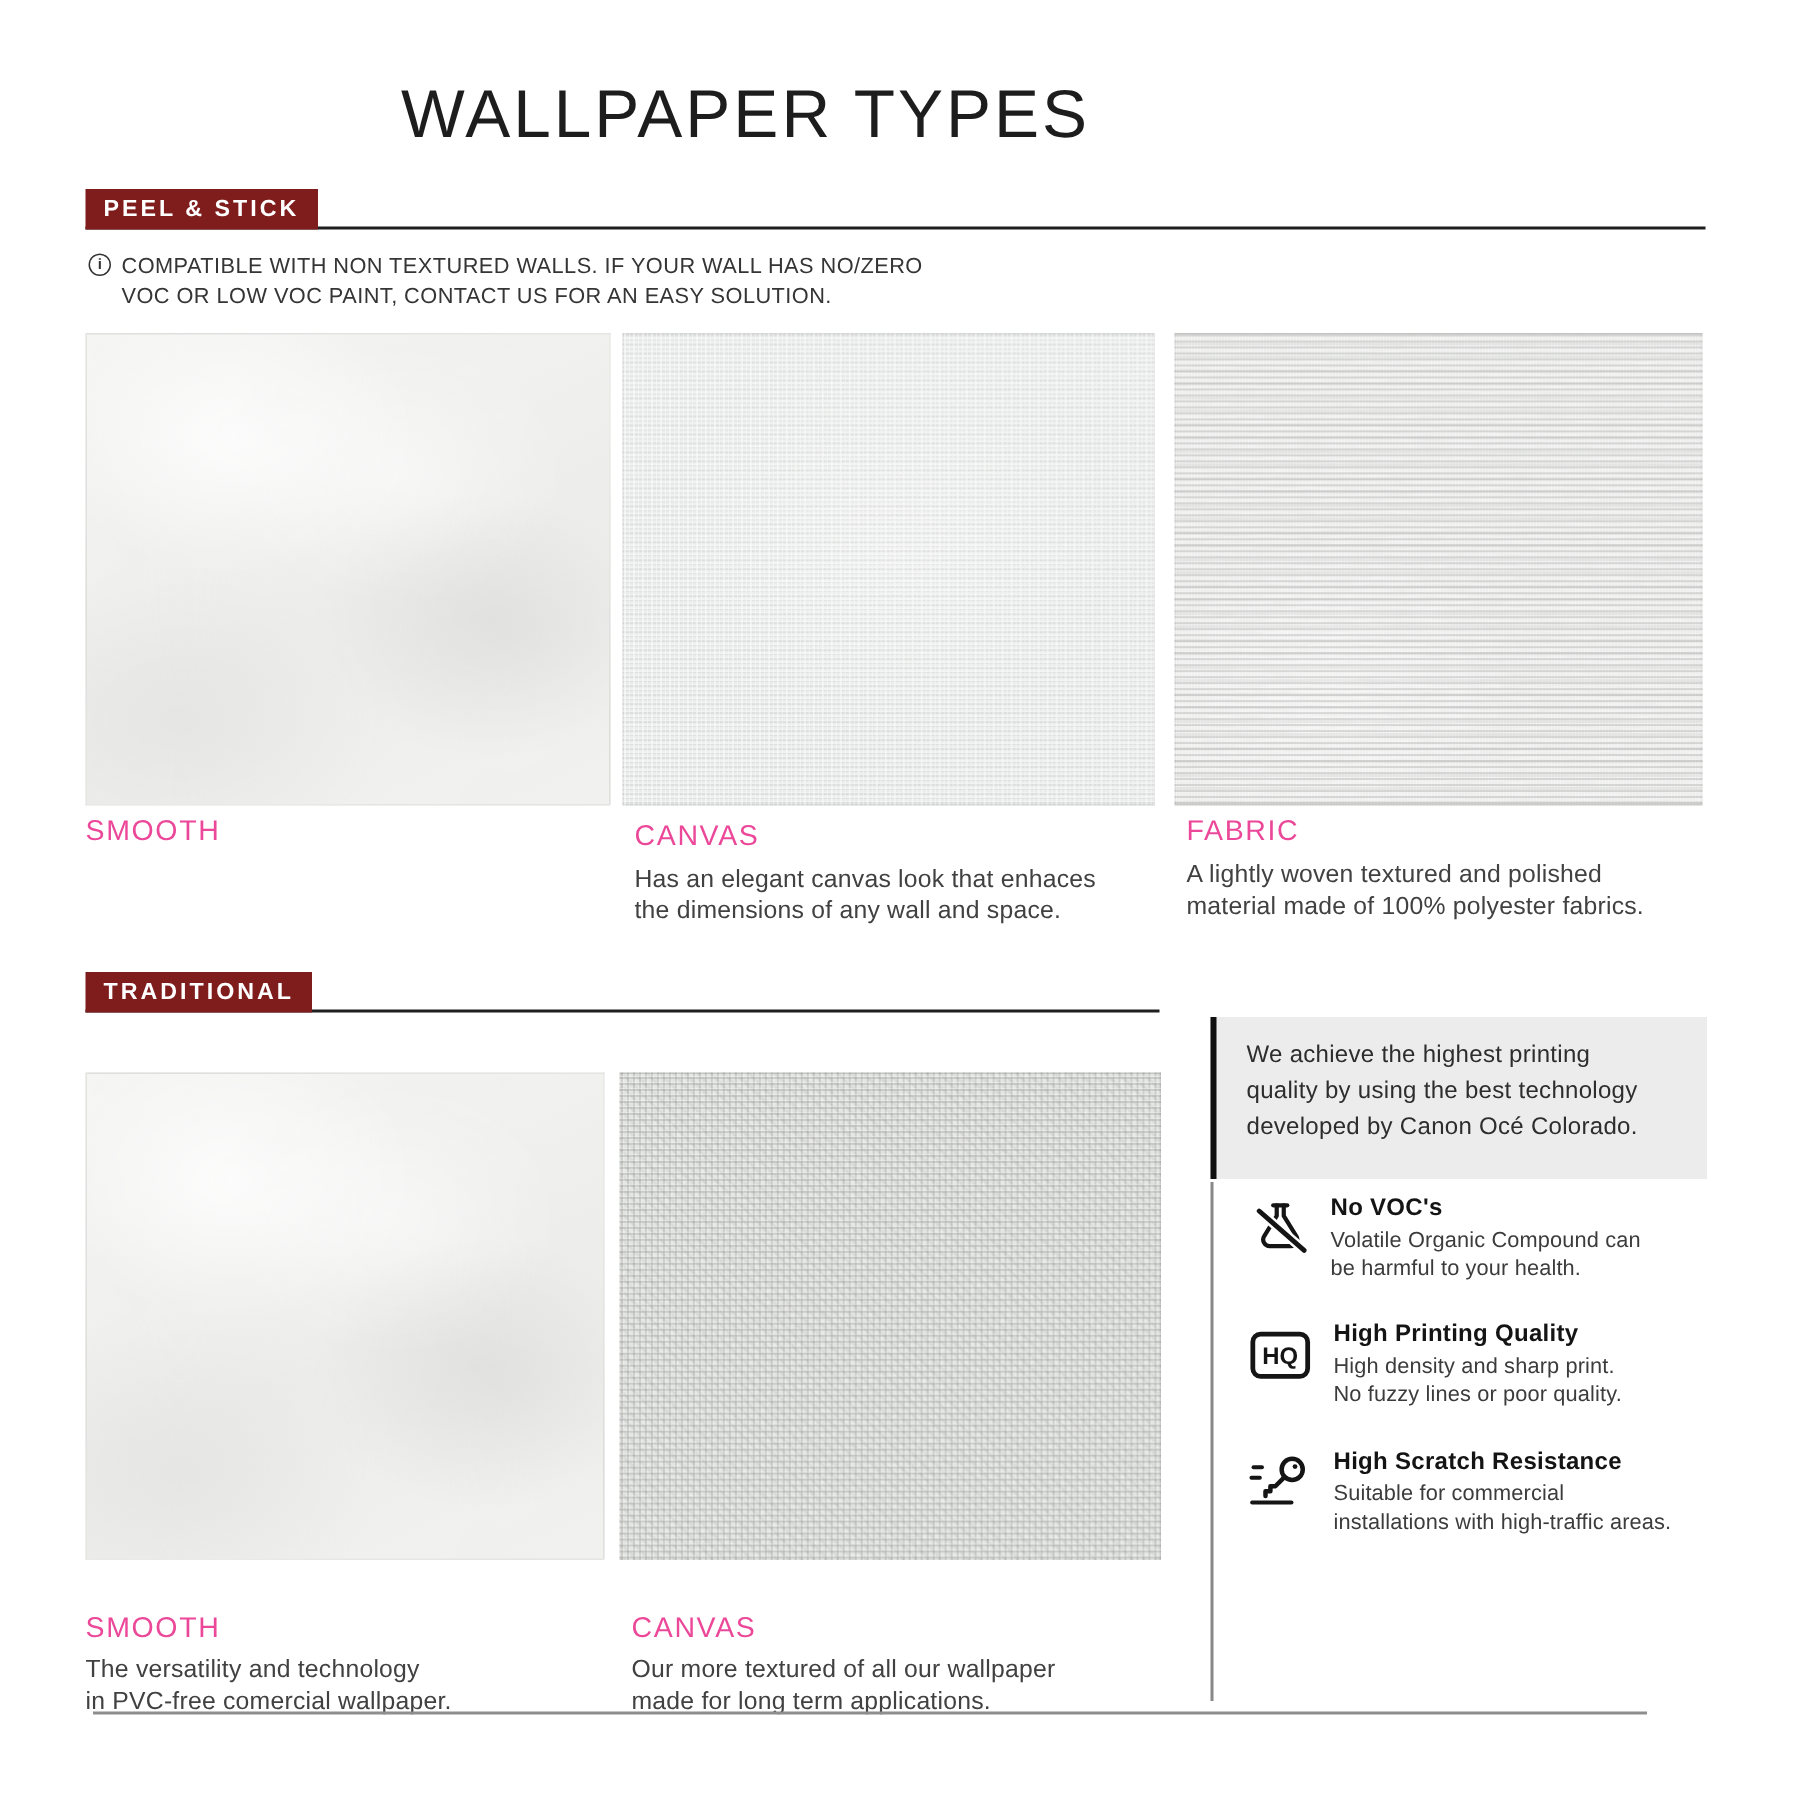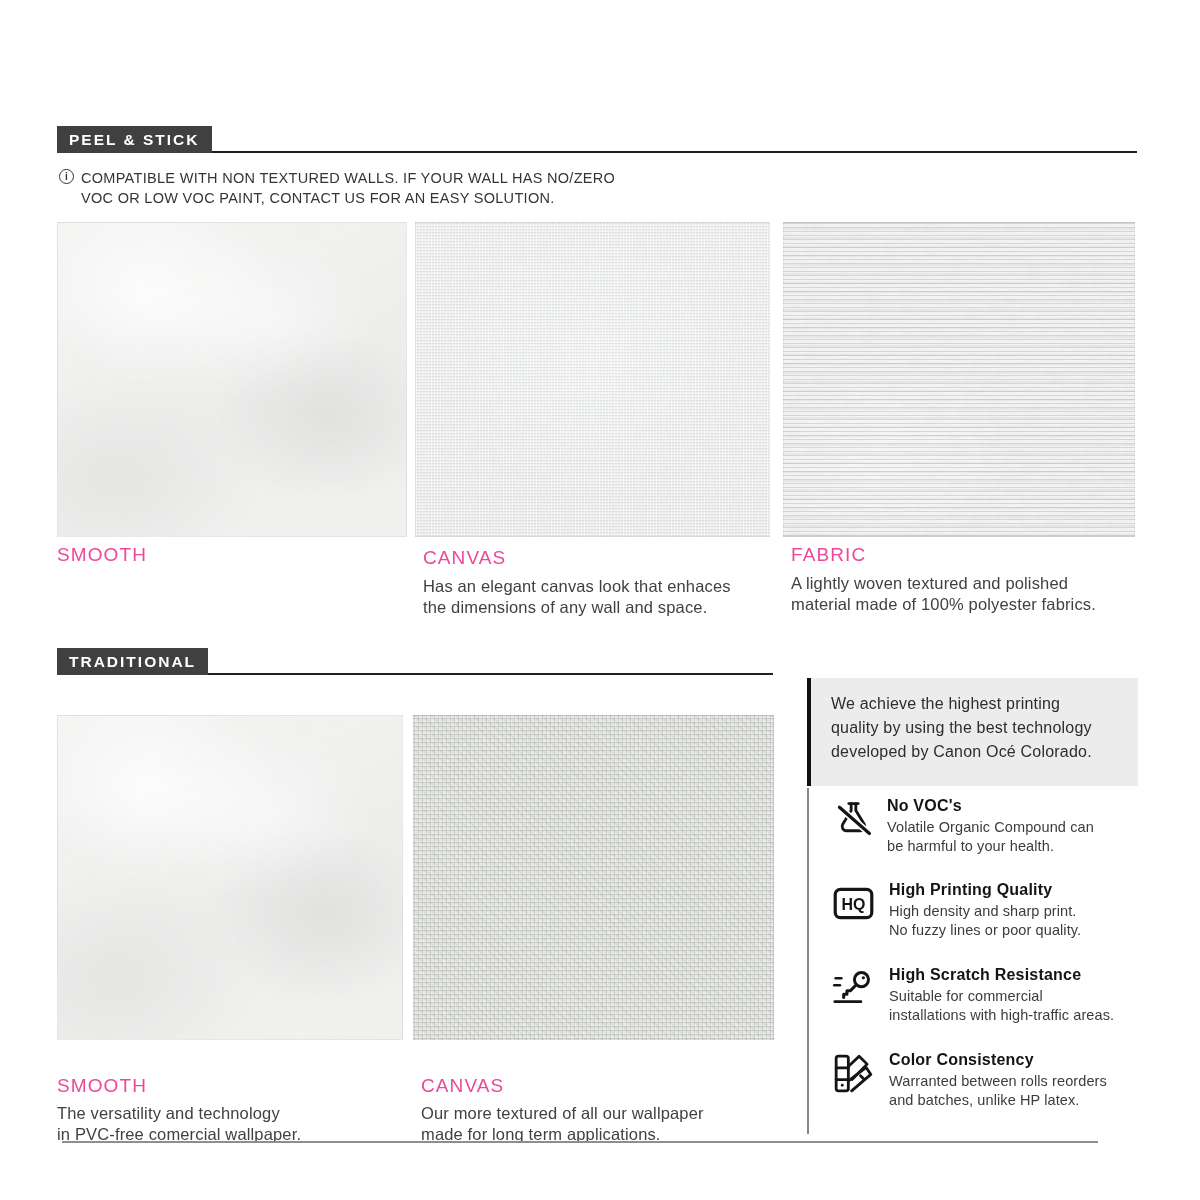--- a/index.html
+++ b/index.html
@@ -14,21 +14,21 @@
     position:absolute; top:50px; left:0; width:994px; text-align:center;
     font-size:45px; font-weight:500; letter-spacing:2px; color:#1d1d1d; white-space:nowrap;
   }
 
   
   .rule { position:absolute; height:27px; border-bottom:2.5px solid #1f1f1f; }
   .rule-s1 { left:57px; top:126px; width:1080px; }
   .rule-s2 { left:57px; top:648px; width:716px; }
   .badge {
     position:absolute; left:0; top:0; height:27px; line-height:27px;
-    background:#404040; color:#ffffff; font-size:15.5px; font-weight:700;
+    background:#7f1d1d; color:#ffffff; font-size:15.5px; font-weight:700;
     letter-spacing:2px; padding:0 12px; white-space:nowrap;
   }
 
   
   .note { position:absolute; display:flex; gap:7px; align-items:flex-start; color:#353535; }
   .note-s1 { left:59px; top:168px; width:640px; }
   .note-s2 { left:59px; top:686px; width:730px; }
   .info-icon {
     flex:0 0 auto; width:15px; height:15px; margin-top:1px;
     border:1.6px solid #333; border-radius:50%;
@@ -126,20 +126,21 @@
           <feTurbulence type="fractalNoise" baseFrequency="0.05 0.45" numOctaves="2" seed="5" stitchTiles="stitch"></feTurbulence>
           <feColorMatrix type="matrix" values="0 0 0 0 0.58  0 0 0 0 0.58  0 0 0 0 0.57  0 0 0 0.22 0"></feColorMatrix>
         </filter>
       <filter id="nRough">
           <feTurbulence type="fractalNoise" baseFrequency="0.28 0.3" numOctaves="3" seed="11" stitchTiles="stitch"></feTurbulence>
           <feColorMatrix type="matrix" values="0 0 0 0 0.48  0 0 0 0 0.48  0 0 0 0 0.47  0 0 0 0.30 0"></feColorMatrix>
         </filter>
     </defs>
   </svg>
 
+  <h1 class="title">WALLPAPER TYPES</h1>
 
   <div class="rule rule-s1">
     <div class="badge">PEEL &amp; STICK</div>
   </div>
 
   <div class="note note-s1">
     <span class="info-icon"></span>
     <span class="note-text">COMPATIBLE WITH NON TEXTURED WALLS. IF YOUR WALL HAS NO/ZERO
 VOC OR LOW VOC PAINT, CONTACT US FOR AN EASY SOLUTION.</span>
   </div>
@@ -244,32 +245,14 @@
         <path d="M4 38h28" stroke-width="2.8"></path>
       </svg>
     </span>
     <div class="f-body">
       <div class="f-title">High Scratch Resistance</div>
       <p class="f-desc">Suitable for commercial
 installations with high-traffic areas.</p>
     </div>
   </div>
 
-  <div class="feature f4">
-    <span class="f-icon">
-      <svg viewBox="0 0 48 48" fill="none" stroke="#151515" stroke-width="3" stroke-linecap="round" stroke-linejoin="round">
-        <rect x="5.5" y="5.5" width="13" height="37" rx="2.5"></rect>
-        <path d="M5.5 18h13"></path>
-        <path d="M5.5 30.5h13"></path>
-        <circle cx="12" cy="36.5" r="1.5" fill="#151515" stroke="none"></circle>
-        <path d="M18.5 16.5 30 5.5l8.5 8.5L22.5 30.5"></path>
-        <path d="M19 31.5 37.5 17.5l5 7.5L22 42.5"></path>
-        <path d="M31.5 26.5l4 4"></path>
-      </svg>
-    </span>
-    <div class="f-body">
-      <div class="f-title">Color Consistency</div>
-      <p class="f-desc">Warranted between rolls reorders
-and batches, unlike HP latex.</p>
-    </div>
-  </div>
 
 </div>
 
 </body></html>

